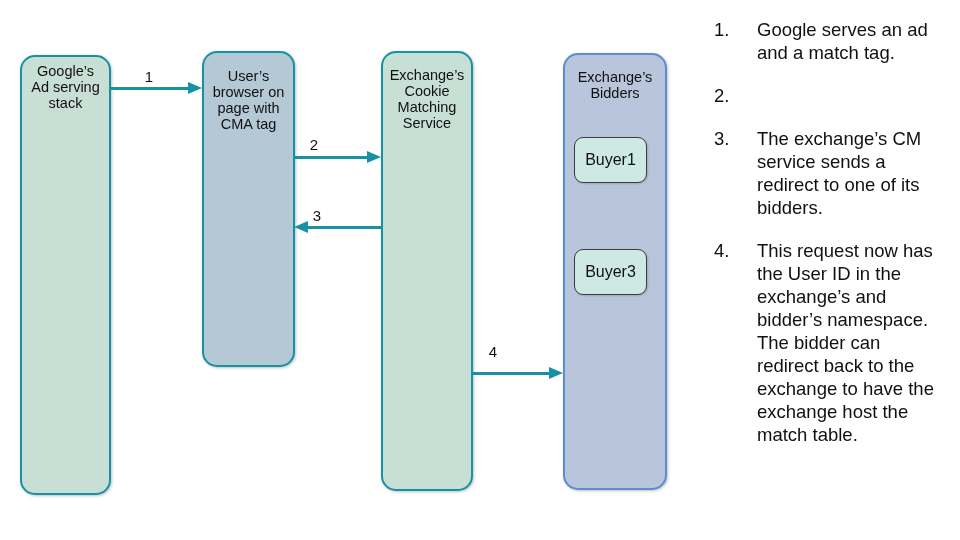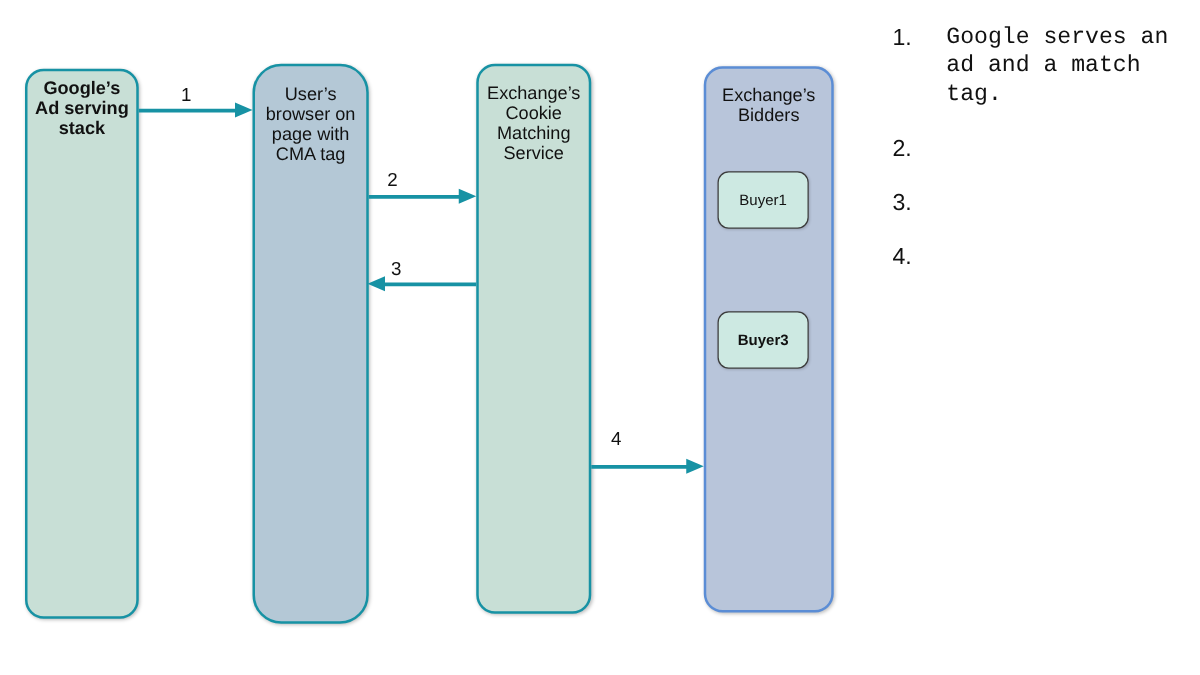--- a/index.html
+++ b/index.html
@@ -34,44 +34,44 @@
     text-align: center;
     font-size: 14.5px;
     line-height: 16px;
   }
   .node-green { background: var(--green-fill); }
   .node-blue  { background: var(--blue-fill); }
   .node-bidders {
     background: var(--bidders-fill);
     border-color: var(--bidders-border);
   }
-  #node-1 { left: 20px;  top: 55px; width: 91px;  height: 440px; padding-top: 6px; font-weight: bold; }
-  #node-2 { left: 202px; top: 51px; width: 93px;  height: 448px; padding-top: 15px; border-radius: 23px; }
+  #node-1 { left: 20px;  top: 55px; width: 91px;  height: 440px; padding-top: 6px; }
+  #node-2 { left: 202px; top: 51px; width: 93px;  height: 316px; padding-top: 15px; }
   #node-3 { left: 381px; top: 51px; width: 92px;  height: 440px; padding-top: 14px; }
   #node-4 { left: 563px; top: 53px; width: 104px; height: 437px; padding-top: 14px; }
 
   
   .buyer {
     position: absolute;
     left: 9px;
     width: 73px;
     height: 46px;
     box-sizing: border-box;
     background: var(--buyer-fill);
     border: 1px solid var(--buyer-border);
     border-radius: 9px;
     box-shadow: 1px 1px 2px rgba(0,0,0,0.15);
     display: flex;
     align-items: center;
     justify-content: center;
-    font-size: 12px;
+    font-size: 16px;
   }
   .buyer-0 { top: 82px; }
   .buyer-1 { top: 138px; }
-  .buyer-2 { top: 194px; font-weight: bold; }
+  .buyer-2 { top: 194px; }
   .buyer-3 { top: 331px; }
 
   
   .arrow { position: absolute; height: 12px; }
   .arrow .shaft {
     position: absolute;
     top: 4.5px;
     height: 3px;
     background: var(--teal);
   }
@@ -112,21 +112,21 @@
   .steps {
     position: absolute;
     left: 714px;
     top: 18px;
     width: 232px;
     font-size: 18.5px;
     line-height: 23px;
   }
   .step { display: flex; margin-bottom: 20px; }
   .step-num { flex: 0 0 43px; width: 43px; }
-  .step-text { width: 188px; font-family: Liberation Mono, monospace; }
+  .step-text { width: 188px; }
 </style>
 </head>
 <body>
 
 <div class="canvas">
 
   <div class="node node-green" id="node-1">
     <div class="node-label">Google’s<br>Ad serving<br>stack</div>
   </div>
 
@@ -173,19 +173,21 @@
   <div class="steps">
     <div class="step">
       <div class="step-num">1.</div>
       <div class="step-text">Google serves an ad and a match tag.</div>
     </div>
     <div class="step">
       <div class="step-num">2.</div>
     </div>
     <div class="step">
       <div class="step-num">3.</div>
+      <div class="step-text">The exchange’s CM service sends a redirect to one of its bidders.</div>
     </div>
     <div class="step">
       <div class="step-num">4.</div>
+      <div class="step-text">This request now has the User ID in the exchange’s and bidder’s namespace. The bidder can redirect back to the exchange to have the exchange host the match table.</div>
     </div>
   </div>
 
 </div>
 
 </body></html>

